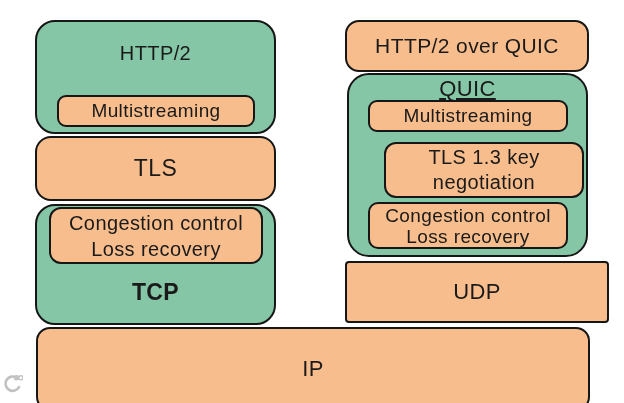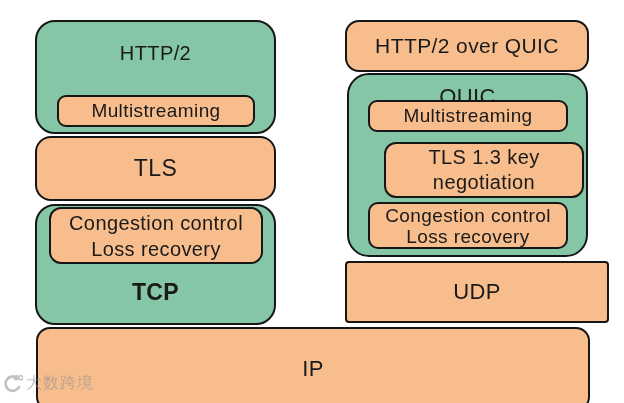--- a/index.html
+++ b/index.html
@@ -19,21 +19,21 @@
   .l-http2-label{position:absolute;left:35px;top:42px;width:241px;font-size:20px;}
   .l-multi{left:57px;top:95px;width:198px;height:32px;border-radius:9px;font-size:19px;}
   .l-tls{left:35px;top:136px;width:241px;height:65px;border-radius:16px;font-size:23px;}
   .l-tcp{left:35px;top:204px;width:241px;height:121px;border-radius:20px;}
   .l-cong{left:49px;top:207px;width:214px;height:57px;border-radius:12px;font-size:20px;line-height:26px;}
   .l-tcp-label{position:absolute;left:35px;top:279px;width:241px;font-size:23px;font-weight:bold;}
 
   
   .r-top{left:345px;top:20px;width:244px;height:52px;border-radius:14px;font-size:21px;}
   .r-quic{left:347px;top:73px;width:241px;height:184px;border-radius:22px;}
-  .r-quic-label{position:absolute;left:347px;top:84px;width:241px;font-size:22px;}
+  .r-quic-label{position:absolute;left:347px;top:76px;width:241px;font-size:22px;text-decoration:underline;}
   .r-multi{left:368px;top:100px;width:200px;height:32px;border-radius:9px;font-size:19px;}
   .r-tls13{left:384px;top:142px;width:200px;height:56px;border-radius:12px;font-size:20px;line-height:25px;}
   .r-cong{left:368px;top:202px;width:200px;height:47px;border-radius:10px;font-size:19px;line-height:21px;}
   .r-udp{left:345px;top:261px;width:264px;height:62px;border-radius:4px;font-size:22px;}
 
   
   .ip{left:36px;top:327px;width:554px;height:84px;border-radius:14px;font-size:22px;}
 
   .multiline{display:flex;flex-direction:column;align-items:center;justify-content:center;text-align:center;}
 
@@ -76,16 +76,15 @@
   <div class="box orange center lbl r-udp">UDP</div>
 
   <div class="box orange center lbl ip">IP</div>
 
   <div class="watermark">
     <svg class="wm-logo" viewBox="0 0 24 24">
       <path d="M17 5.5 A8.2 8.2 0 1 0 19.5 16" fill="none" stroke="#8f8f8f" stroke-width="3" stroke-linecap="round"></path>
       <circle cx="16.5" cy="5.5" r="2.4" fill="none" stroke="#8f8f8f" stroke-width="1.6"></circle>
       <circle cx="21.5" cy="5.5" r="2.4" fill="none" stroke="#8f8f8f" stroke-width="1.6"></circle>
     </svg>
-    <span>大数跨境</span>
   </div>
 
 </div>
 
 </body></html>

